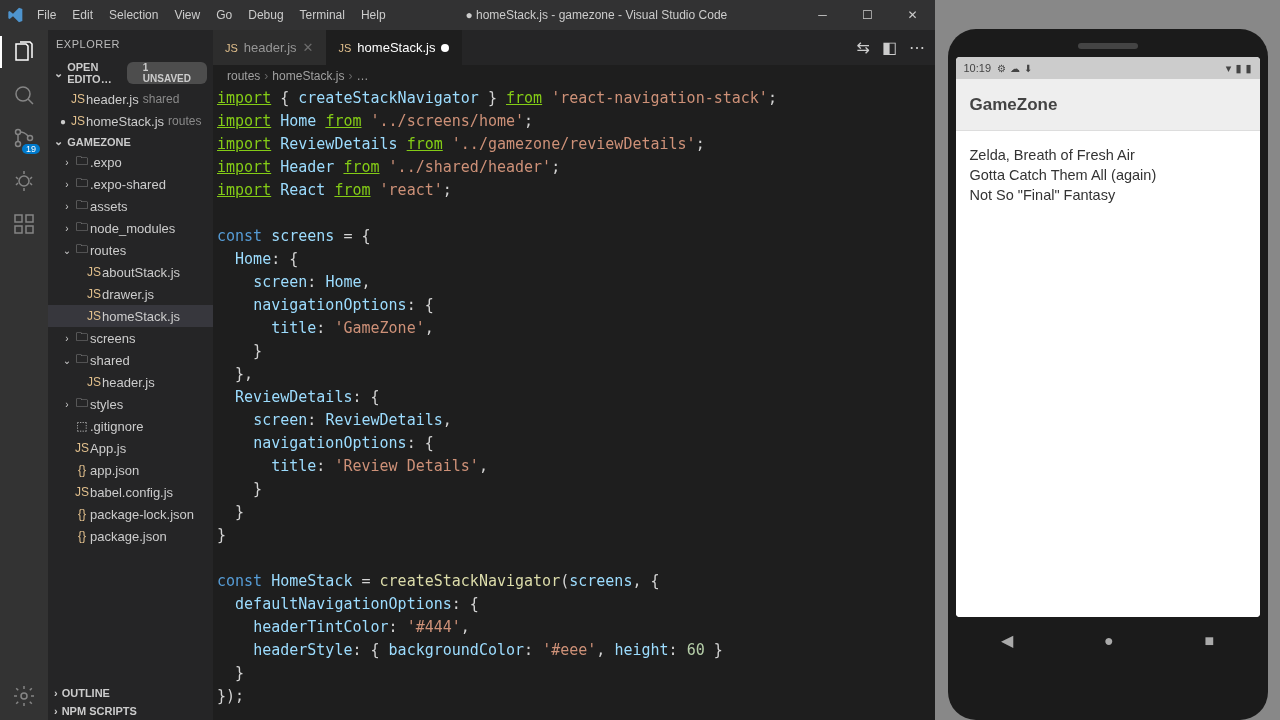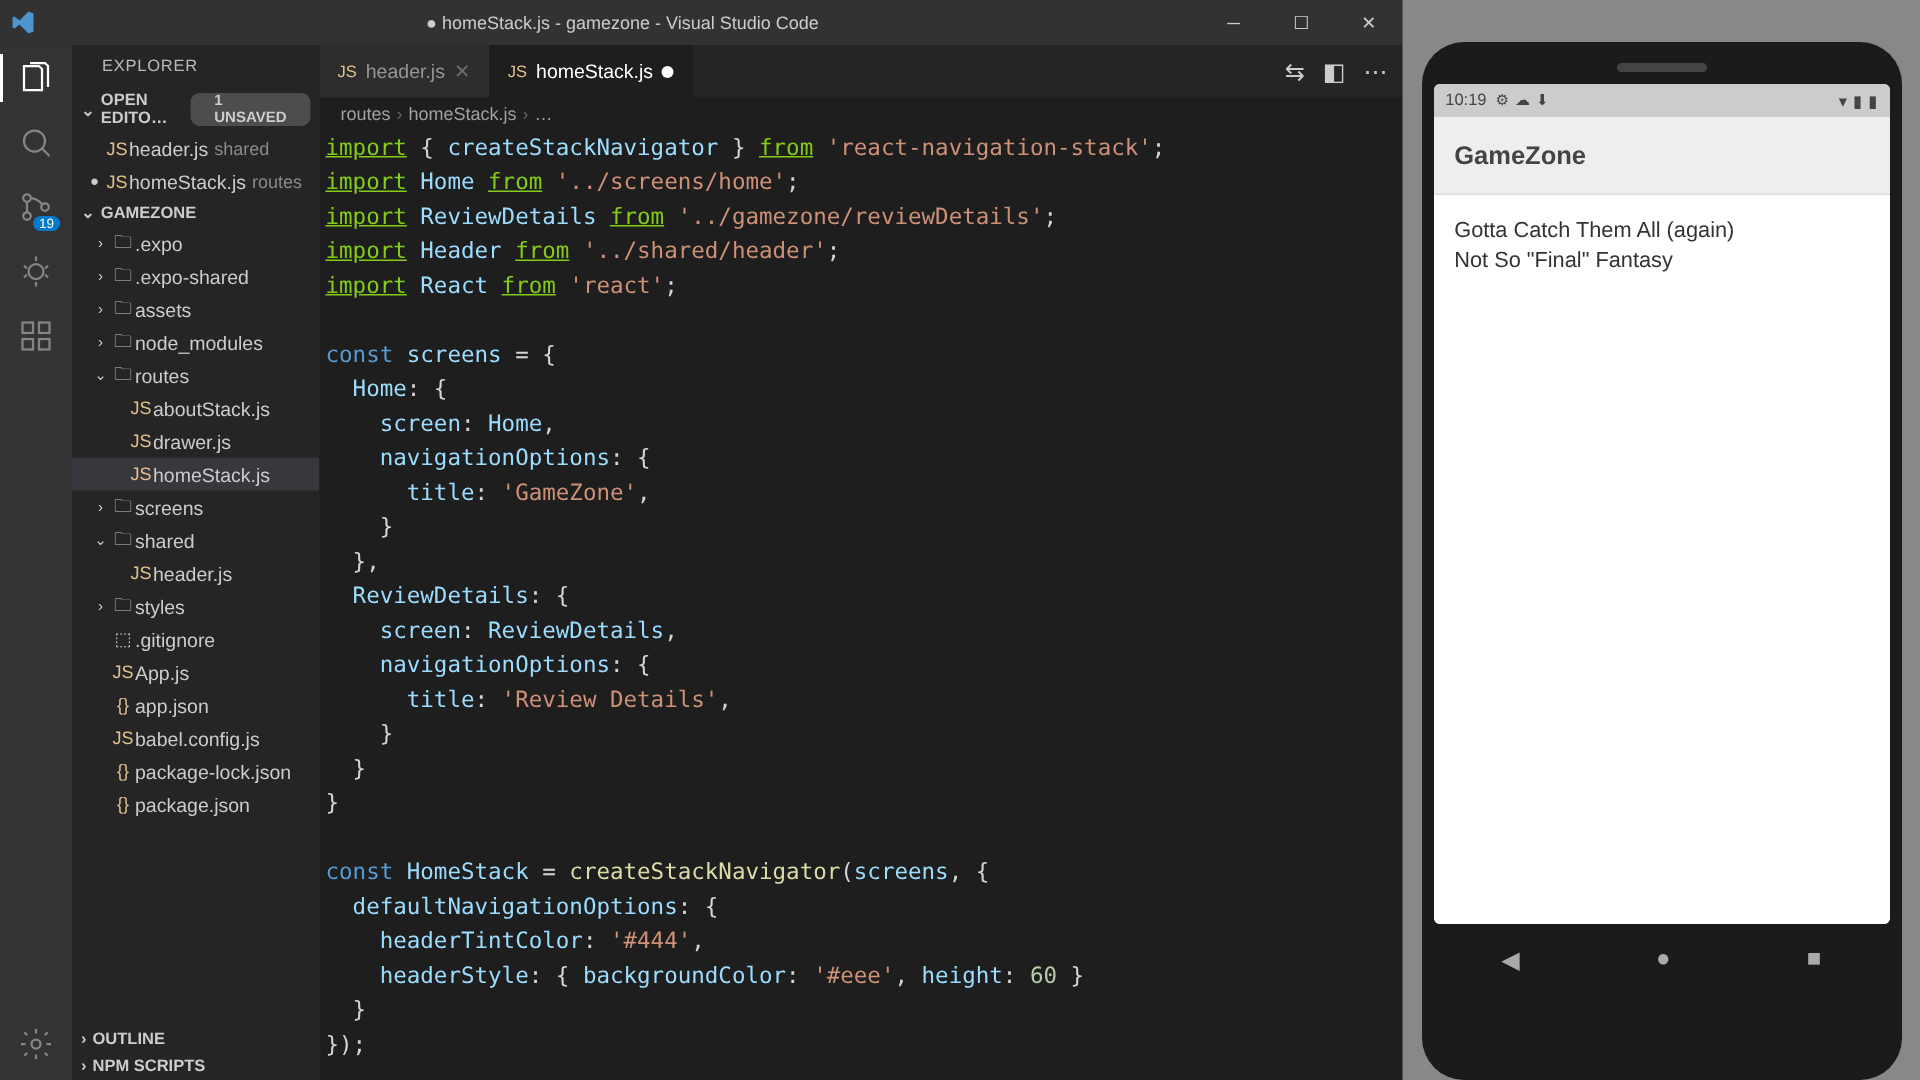--- a/index.html
+++ b/index.html
@@ -13,21 +13,21 @@
 .winbtns { display: flex; }
 .winbtns div { width: 45px; height: 30px; display: flex; align-items: center; justify-content: center; cursor: pointer; color: #ccc; }
 .main { display: flex; flex: 1; min-height: 0; }
 .activitybar { width: 48px; background: #333; display: flex; flex-direction: column; align-items: center; padding-top: 8px; gap: 15px; }
 .activitybar .aicon { width: 28px; height: 28px; display: flex; align-items: center; justify-content: center; color: #858585; cursor: pointer; position: relative; }
 .activitybar .aicon.active { color: #fff; }
 .activitybar .aicon.active::before { content: ""; position: absolute; left: -10px; top: -2px; width: 2px; height: 32px; background: #fff; }
 .badge { position: absolute; bottom: -2px; right: -2px; background: #007acc; color: #fff; font-size: 9px; border-radius: 8px; padding: 0 4px; }
 .activitybar .bottom { margin-top: auto; margin-bottom: 10px; }
 .sidebar { width: 165px; background: #252526; display: flex; flex-direction: column; font-size: 13px; }
-.sidehead { padding: 8px 20px; font-size: 11px; color: #bbb; letter-spacing: 0.5px; }
+.sidehead { padding: 8px 8px; font-size: 11px; color: #bbb; letter-spacing: 0.5px; }
 .section { font-size: 11px; font-weight: bold; color: #ccc; padding: 3px 6px; display: flex; align-items: center; gap: 4px; cursor: pointer; }
 .unsaved { font-size: 10px; color: #ccc; background: #4d4d4d; border-radius: 6px; padding: 0 16px; margin-left: auto; }
 .tree { flex: 1; overflow: auto; }
 .row { display: flex; align-items: center; height: 22px; font-size: 13px; color: #ccc; cursor: pointer; }
 .row.sel { background: #37373d; }
 .row .tw { width: 14px; text-align: center; color: #ccc; font-size: 10px; }
 .row .ficon { width: 16px; text-align: center; font-size: 12px; }
 .row .lbl { white-space: nowrap; overflow: hidden; }
 .row .dim { color: #8a8a8a; margin-left: 4px; font-size: 12px; }
 .fjs { color: #e2c08d; }
@@ -67,20 +67,30 @@
 </head>
 <body>
 
 <div class="vscode">
   <div class="titlebar">
     <div class="logo">
       <svg width="16" height="16" viewBox="0 0 24 24">
           <path fill="#4e94ce" d="M23 3l-5-2-9 9-5-4-2 1v10l2 1 5-4 9 9 5-2z"></path>
         </svg>
     </div>
+    <div class="menu" id="menu">
+        <div>File</div>
+        <div>Edit</div>
+        <div>Selection</div>
+        <div>View</div>
+        <div>Go</div>
+        <div>Debug</div>
+        <div>Terminal</div>
+        <div>Help</div>
+      </div>
     <div class="titlecenter">● homeStack.js - gamezone - Visual Studio Code</div>
     <div class="winbtns">
       <div>─</div>
       <div>☐</div>
       <div>✕</div>
     </div>
   </div>
   <div class="main">
     <div class="activitybar">
       <div class="aicon active">
@@ -327,20 +337,21 @@
         <span class="right">
             <span>▾</span>
             <span>▮</span>
             <span>▮</span>
           </span>
       </div>
       <div class="appheader">
           <span>GameZone</span>
         </div>
       <div class="content" id="phoneitems">
+          <div class="item">Zelda, Breath of Fresh Air</div>
           <div class="item">Gotta Catch Them All (again)</div>
           <div class="item">Not So "Final" Fantasy</div>
         </div>
     </div>
     <div class="navbar">
       <div>◀</div>
       <div>●</div>
       <div>■</div>
     </div>
   </div>

